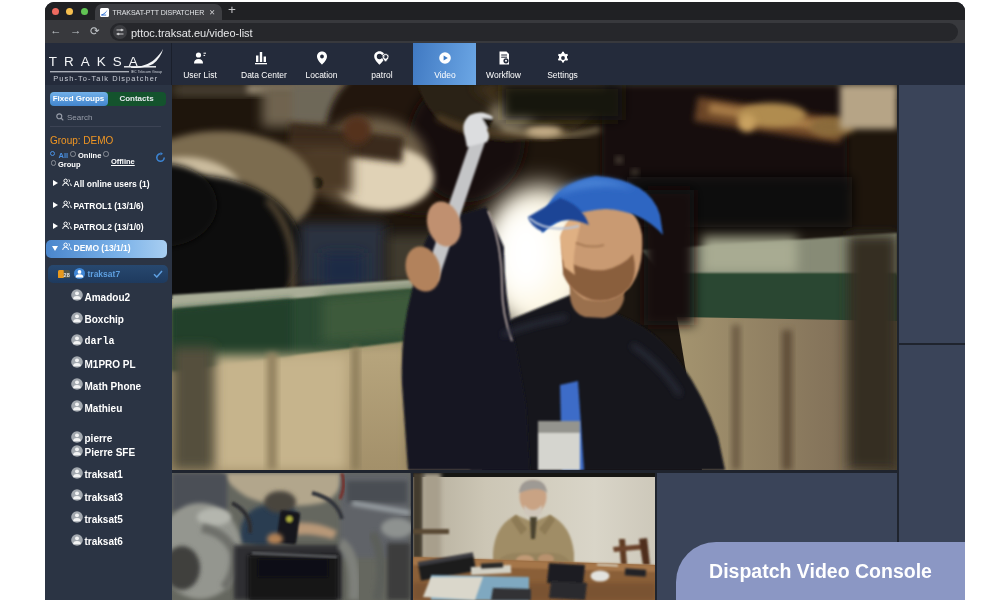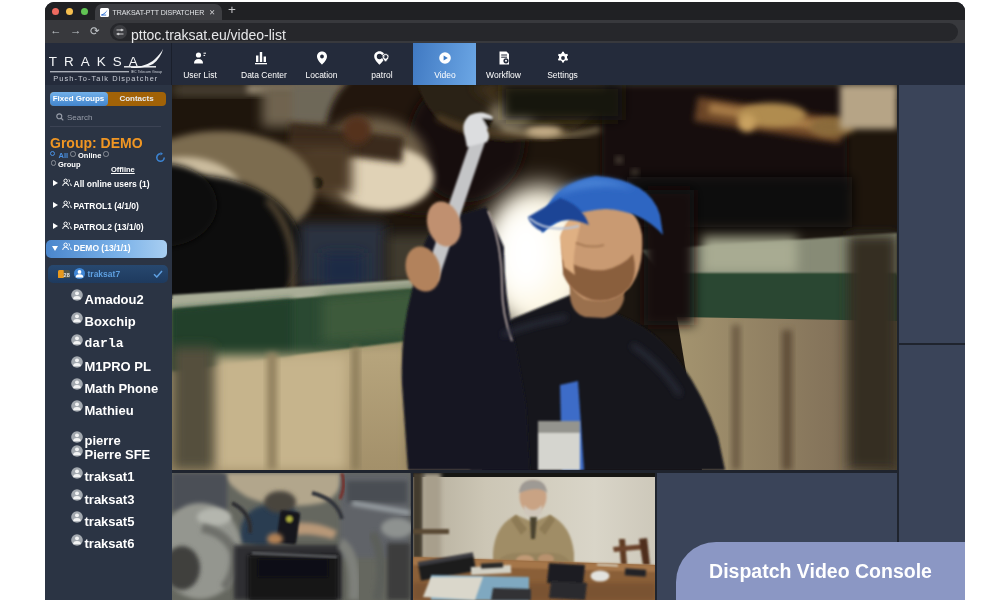--- a/index.html
+++ b/index.html
@@ -10,49 +10,49 @@
 .tl { position:absolute; top:6px; width:7px; height:7px; border-radius:50%; }
 #tab { position:absolute; left:50px; top:2px; width:127px; height:16px; background:#3d3e42; border-radius:7px 7px 0 0; }
 #tabfav { position:absolute; left:5px; top:3.5px; width:9px; height:9px; background:#fff; border-radius:1.5px; } #tabfav svg { display:block; }
 #tabtitle { position:absolute; left:17.5px; top:4.5px; font-size:7px; color:#e2e4e7; white-space:nowrap; letter-spacing:-0.05px; }
 #tabx { position:absolute; left:114px; top:3.5px; font-size:7.5px; color:#cfd0d2; }
 #newtab { position:absolute; left:183px; top:0px; font-size:13.5px; color:#c7c8ca; font-weight:400; }
 #toolbar { position:absolute; left:0; top:18px; width:920px; height:23px; background:#38393d; }
 .navbtn { position:absolute; top:3.5px; font-size:11.5px; color:#c3c7cb; }
 #pill { position:absolute; left:65px; top:2.5px; width:848px; height:18px; background:#26272b; border-radius:9px; }
 #pillicon { position:absolute; left:3px; top:2px; width:14px; height:14px; background:#3c3d41; border-radius:50%; }
-#url { position:absolute; left:21px; top:4px; font-size:14px; color:#e6e7e9; letter-spacing:0px; }
+#url { position:absolute; left:21px; top:4px; font-size:11px; color:#e6e7e9; letter-spacing:0px; }
 
 #appnav { position:absolute; left:0; top:41px; width:920px; height:42px; background:#242b3b; }
 #logo { position:absolute; left:0; top:0; width:127px; height:42px; border-right:1px solid #1a1f2b; }
 .nitem { position:absolute; top:0; height:42px; text-align:center; color:#fff; }
 .nicon { position:absolute; top:7.5px; left:50%; transform:translateX(-50%); }
 .nlabel { position:absolute; top:26.5px; width:100%; text-align:center; font-size:8.5px; color:#fff; white-space:nowrap; }
 #vidactive { position:absolute; left:368px; top:0; width:63px; height:42px; background:linear-gradient(100deg,#4079c2,#6ca7e5); }
 
 #sidebar { position:absolute; left:0; top:83px; width:127px; height:515px; background:#2b3444; }
-#seg { position:absolute; left:4.5px; top:7px; width:116px; height:13.5px; background:#a16207; border-radius:4px; }
+#seg { position:absolute; left:4.5px; top:7px; width:116px; height:13.5px; background:#14532d; border-radius:4px; }
 #segact { position:absolute; left:0; top:0; width:58px; height:13.5px; background:linear-gradient(180deg,#72b0e9,#4285cd); border-radius:4px; color:#fff; font-size:8px; font-weight:bold; text-align:center; line-height:13.5px; }
 #segoff { position:absolute; left:58px; top:0; width:58px; height:13.5px; color:#e8ebf0; font-size:8px; font-weight:bold; text-align:center; line-height:13.5px; }
 #search { position:absolute; left:22px; top:27.5px; font-size:8px; color:#989eaa; }
 #sdiv { position:absolute; left:5px; top:41px; width:111px; height:1px; background:#3c4354; }
-#grp { position:absolute; left:5px; top:49.5px; font-size:14px; font-weight:bold; color:#f09623; }
+#grp { position:absolute; left:5px; top:49.5px; font-size:10px; font-weight:normal; color:#f09623; }
 .radio { position:absolute; width:5.5px; height:5.5px; border-radius:50%; border:1.4px solid #8a8f98; }
 .rlabel { position:absolute; font-size:7.5px; font-weight:bold; color:#fff; }
 .trow { position:absolute; left:0; width:127px; height:18px; color:#fff; font-size:8.5px; font-weight:bold; }
 .arr { position:absolute; left:8px; top:4.5px; width:0; height:0; }
 .arr.r { border-left:5px solid #fff; border-top:3.5px solid transparent; border-bottom:3.5px solid transparent; }
 .arr.d { border-top:5px solid #fff; border-left:3.5px solid transparent; border-right:3.5px solid transparent; top:6px; left:7px; }
 .gicon { position:absolute; left:17px; top:2.5px; }
 .ttext { position:absolute; left:28.5px; top:3.5px; white-space:nowrap; }
 #demorow { position:absolute; left:1px; top:154.5px; width:121px; height:18px; background:linear-gradient(90deg,#4a86cc,#7ab1e8 60%,#a8cef1); border-radius:5px; }
 #t7row { position:absolute; left:2.5px; top:179.5px; width:120px; height:18px; background:linear-gradient(180deg,#27486f,#1e3a5e); border-radius:5px;text-align:center; }
 .urow { position:absolute; left:0; width:127px; height:16px; }
 .uav { position:absolute; left:25.5px; top:0.8px; width:12px; height:12px; }
-.uname { position:absolute; left:39.5px; top:3px; font-size:13px; font-weight:bold; color:#fff; white-space:nowrap; }
+.uname { position:absolute; left:39.5px; top:3px; font-size:10px; font-weight:bold; color:#fff; white-space:nowrap; }
 
 #content { position:absolute; left:127px; top:83px; width:793px; height:426px; background:#1f242e; }
 #mainvid { position:absolute; left:0; top:0; width:725px; height:385px; overflow:hidden; }
 #rp1 { position:absolute; left:727px; top:0; width:66px; height:258px; background:#3a4459; }
 #rp2 { position:absolute; left:727px; top:259.5px; width:66px; height:255.5px; background:#3a4459; }
 #vid1 { position:absolute; left:0; top:388px; width:238.5px; height:127px; overflow:hidden; }
 #vid2 { position:absolute; left:240.5px; top:388px; width:242.5px; height:127px; overflow:hidden; }
 #bp { position:absolute; left:485px; top:388px; width:240px; height:127px; background:#3a4459; }
 #dispatch { position:absolute; left:504px; top:457px; width:289px; height:58px; background:#8b97c4; border-radius:40px 0 0 0; }
 #dispatch span { position:absolute; left:50%; top:50%; transform:translate(-50%,-50%); font-size:19.5px; font-weight:bold; color:#fff; white-space:nowrap; }
@@ -178,21 +178,21 @@
         <line x1="5.9" y1="5.9" x2="8.2" y2="8.2" stroke="#989eaa" stroke-width="1.3"></line>
       </svg>
     <div id="search">Search</div>
     <div id="sdiv"></div>
     <div id="grp">Group: DEMO</div>
     <div class="radio" style="left:5px; top:66px; border-color:#4a90e2; border-width:1.8px; width:5px; height:5px;"></div>
     <div class="rlabel" style="left:13.5px; top:66px; color:#4a90e2;">All</div>
     <div class="radio" style="left:25px; top:66px;"></div>
     <div class="rlabel" style="left:33px; top:66px;">Online</div>
     <div class="radio" style="left:58px; top:66px;"></div>
-    <div class="rlabel" style="left:66px; top:80px;text-decoration:underline;">Offline</div>
+    <div class="rlabel" style="left:66px; top:72px;text-decoration:underline;">Offline</div>
     <div class="radio" style="left:5.5px; top:75px;"></div>
     <div class="rlabel" style="left:13px; top:75px;">Group</div>
     <svg id="refresh2" style="position:absolute; left:110px; top:66.5px;" width="11" height="11" viewBox="0 0 11 11">
         <path d="M9.2 5.5 A3.7 3.7 0 1 1 5.5 1.8" fill="none" stroke="#3b82d0" stroke-width="1.6"></path>
         <path d="M5.5 0 L8 1.8 L5.5 3.6 Z" fill="#3b82d0"></path>
       </svg>
     <div class="trow" style="top:90px;">
       <div class="arr r"></div>
       <svg class="gicon" width="10" height="9" viewBox="0 0 10 9">
           <g fill="none" stroke="#fff" stroke-width="1">
@@ -207,21 +207,21 @@
     <div class="trow" style="top:112px;">
       <div class="arr r"></div>
       <svg class="gicon" width="10" height="9" viewBox="0 0 10 9">
           <g fill="none" stroke="#fff" stroke-width="1">
             <circle cx="3.6" cy="2.8" r="1.7"></circle>
             <path d="M0.7 8 Q0.7 5.2 3.6 5.2 Q6.5 5.2 6.5 8"></path>
             <path d="M6.8 1.4 a1.7 1.7 0 0 1 0 2.8"></path>
             <path d="M7.8 5.4 Q9.3 6 9.3 8"></path>
           </g>
         </svg>
-      <div class="ttext">PATROL1 (4/1/0)</div>
+      <div class="ttext">PATROL1 (13/1/6)</div>
     </div>
     <div class="trow" style="top:133px;">
       <div class="arr r"></div>
       <svg class="gicon" width="10" height="9" viewBox="0 0 10 9">
           <g fill="none" stroke="#fff" stroke-width="1">
             <circle cx="3.6" cy="2.8" r="1.7"></circle>
             <path d="M0.7 8 Q0.7 5.2 3.6 5.2 Q6.5 5.2 6.5 8"></path>
             <path d="M6.8 1.4 a1.7 1.7 0 0 1 0 2.8"></path>
             <path d="M7.8 5.4 Q9.3 6 9.3 8"></path>
           </g>

